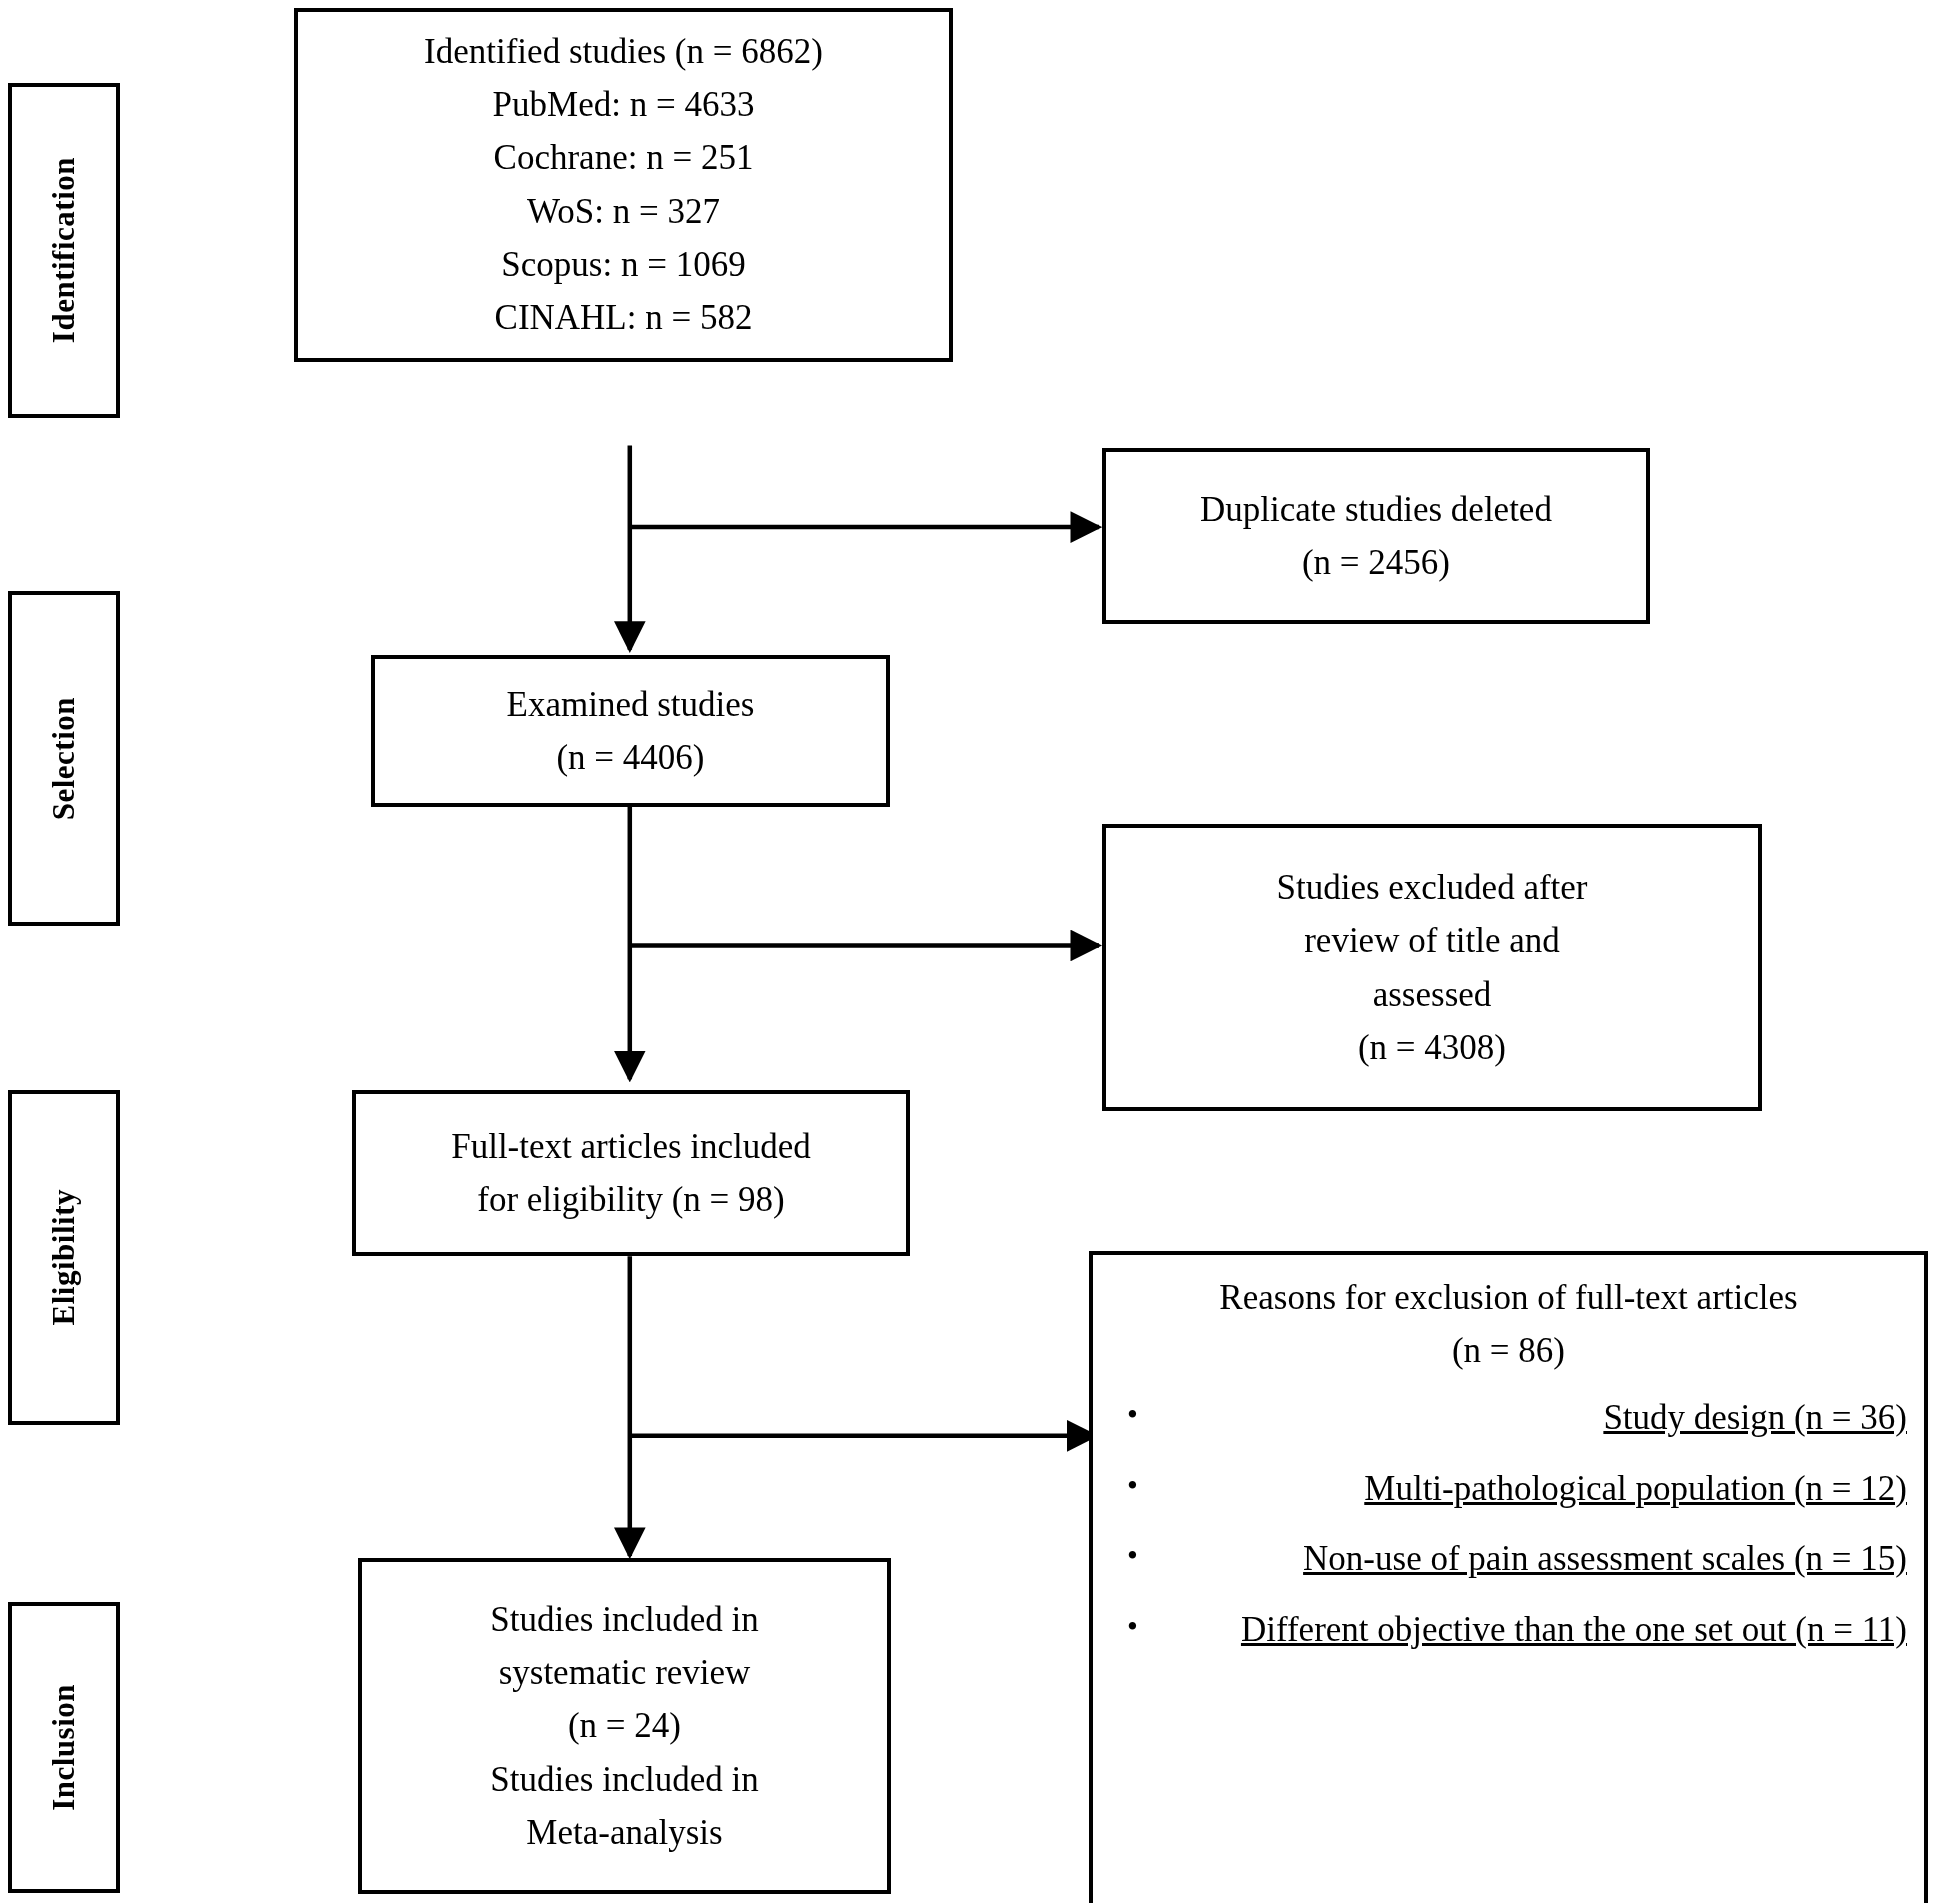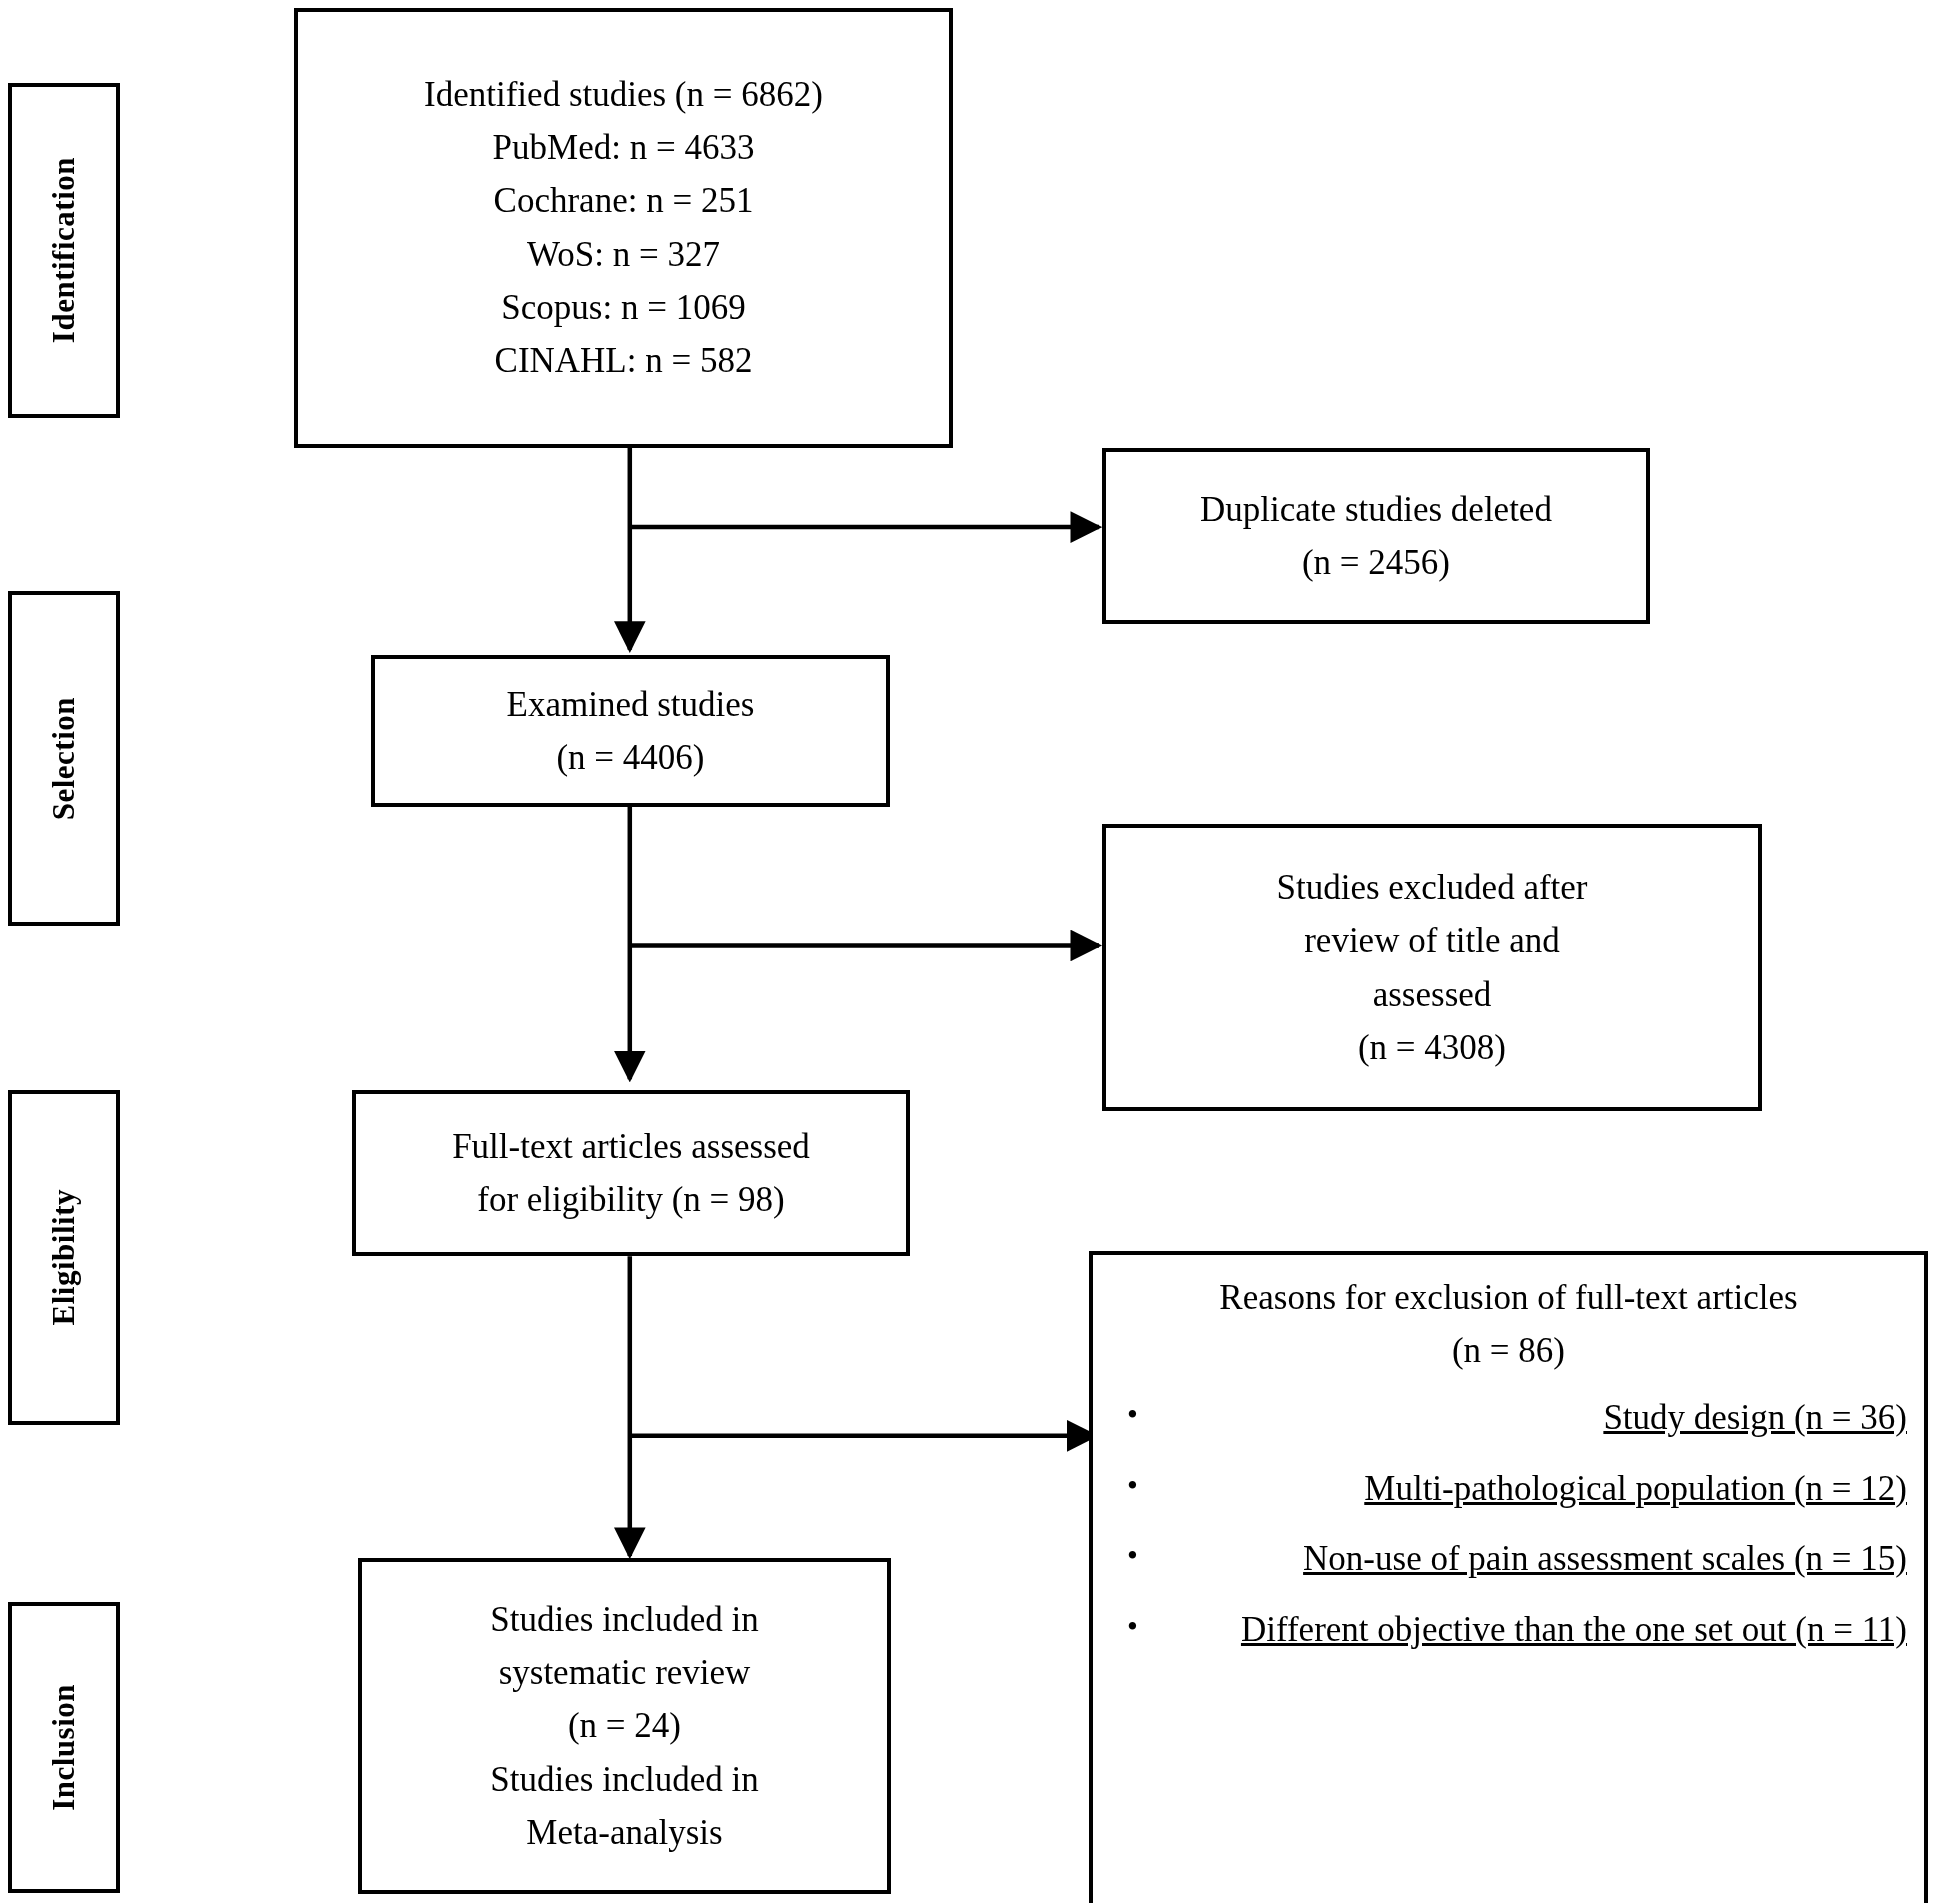--- a/index.html
+++ b/index.html
@@ -132,21 +132,21 @@
   </div>
 
   <div class="stage-box" style="left:7.5px; top:1090px; width:112px; height:335px;">
     <span class="stage-label">Eligibility</span>
   </div>
 
   <div class="stage-box" style="left:7.5px; top:1602px; width:112px; height:291px;">
     <span class="stage-label">Inclusion</span>
   </div>
 
-  <div class="node-box" style="left:294px; top:7.5px; width:659px; height:440px;">
+  <div class="node-box" style="left:294px; top:7.5px; width:659px; height:354px;">
     <div class="node-line">Identified studies (n = 6862)</div>
     <div class="node-line">PubMed: n = 4633</div>
     <div class="node-line">Cochrane: n = 251</div>
     <div class="node-line">WoS: n = 327</div>
     <div class="node-line">Scopus: n = 1069</div>
     <div class="node-line">CINAHL: n = 582</div>
   </div>
 
   <div class="node-box" style="left:1102px; top:448px; width:548px; height:176px;">
     <div class="node-line">Duplicate studies deleted</div>
@@ -159,21 +159,21 @@
   </div>
 
   <div class="node-box" style="left:1102px; top:824px; width:660px; height:287px;">
     <div class="node-line">Studies excluded after</div>
     <div class="node-line">review of title and</div>
     <div class="node-line">assessed</div>
     <div class="node-line">(n = 4308)</div>
   </div>
 
   <div class="node-box" style="left:352px; top:1090px; width:558px; height:166px;">
-    <div class="node-line">Full-text articles assessed</div>
+    <div class="node-line">Full-text articles included</div>
     <div class="node-line">for eligibility (n = 98)</div>
   </div>
 
   <div class="node-box left-align" style="left:1089px; top:1251px; width:839px; height:699px;">
     <div class="reasons-title">Reasons for exclusion of full-text articles</div>
     <div class="reasons-title">(n = 86)</div>
     <ul class="bullet-list">
       <li class="bullet-item">Study design (n = 36)</li>
       <li class="bullet-item">Multi-pathological population (n = 12)</li>
       <li class="bullet-item">Non-use of pain assessment scales (n = 15)</li>

